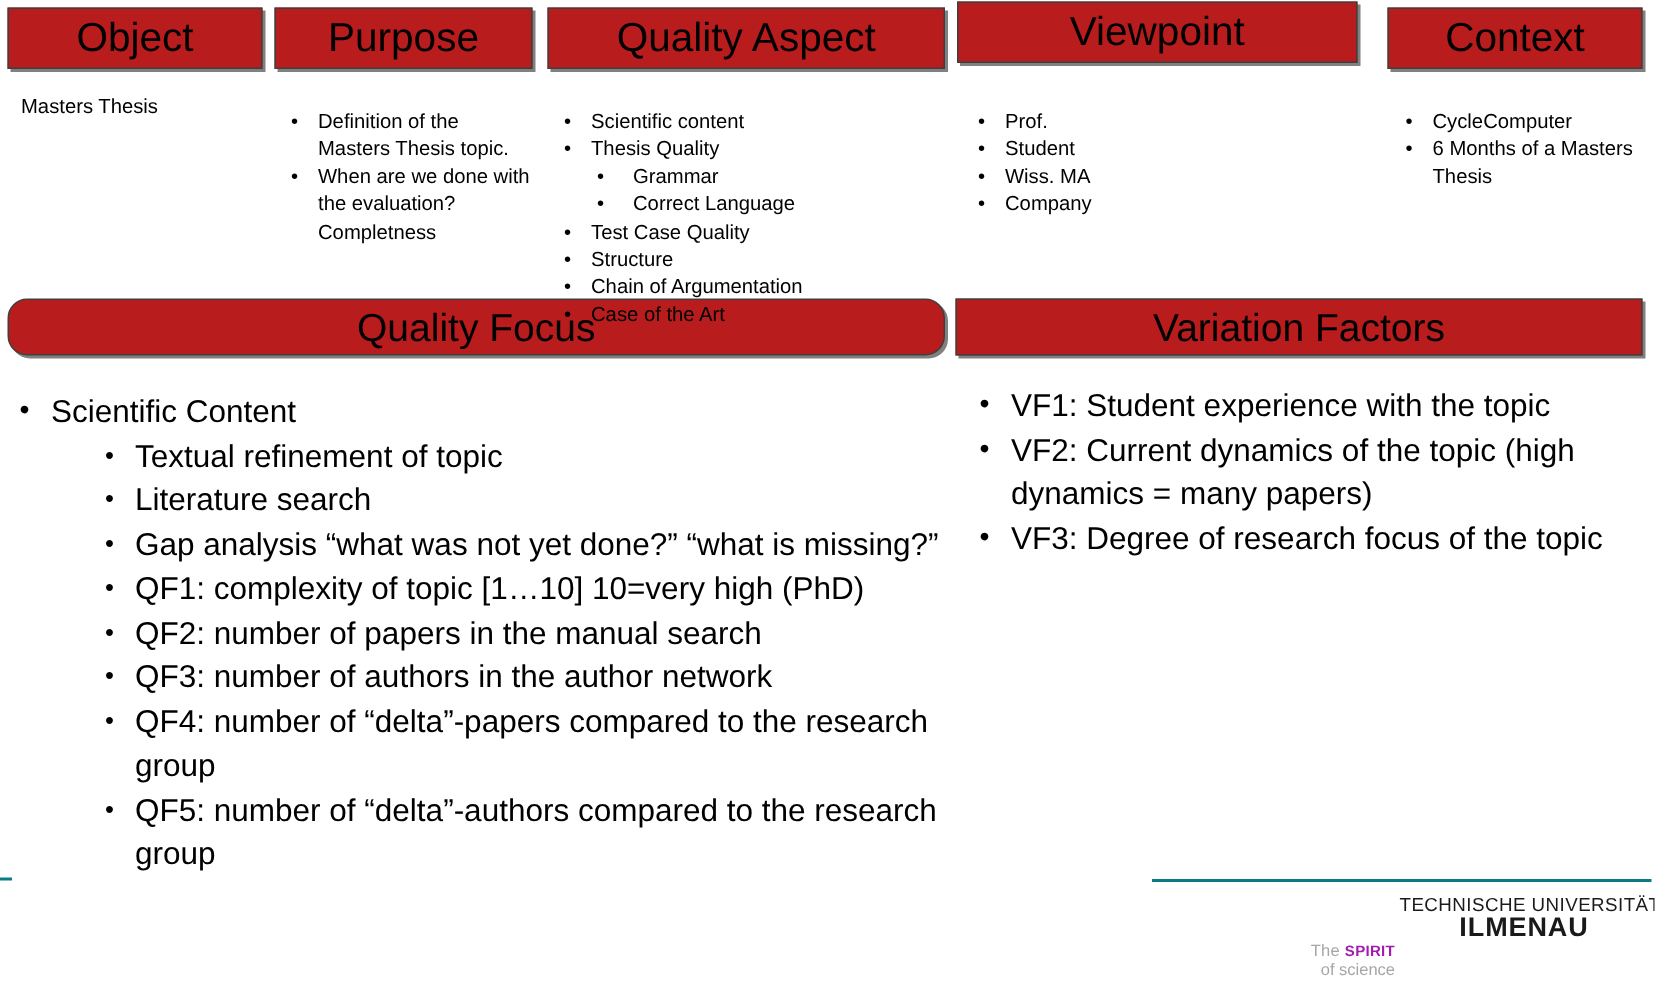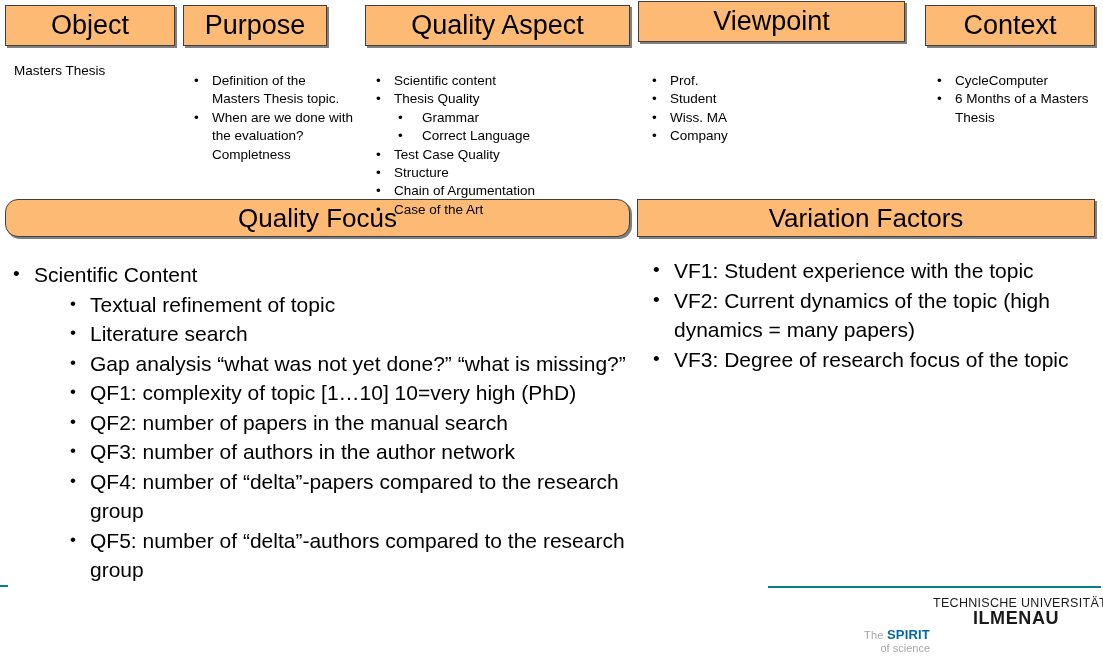--- a/index.html
+++ b/index.html
@@ -11,38 +11,38 @@
     width: 1103px; height: 666px;
     position: relative;
     overflow: hidden;
     font-family: "Liberation Sans", sans-serif;
     color: #000000;
   }
 
   
   .hdr {
     position: absolute;
-    background: #fdba74;
+    background: #b91c1c;
     border: 1px solid #3f3f3f;
     box-shadow: 2px 2px 0 #808080;
     display: flex;
     align-items: center;
     justify-content: center;
     overflow: visible;
     white-space: nowrap;
   }
   .hdr-lbl {
     font-weight: 400;
     line-height: 1;
     letter-spacing: 0px;
   }
 
   
   #box-object   { left:5px;   top:5px;  width:170px; height:41px; }
-  #box-purpose  { left:183px; top:5px;  width:144px; height:41px; }
+  #box-purpose  { left:183px; top:5px;  width:172px; height:41px; }
   #box-quality  { left:365px; top:5px;  width:265px; height:41px; }
   #box-view     { left:638px; top:1px;  width:267px; height:41px; }
   #box-context  { left:925px; top:5px;  width:170px; height:41px; }
   .hdr-top .hdr-lbl { font-size: 27px; }
 
   
   #box-qfocus   { left:5px;   top:199px; width:625px; height:38px;border-radius:13px; }
   #box-vfactors { left:637px; top:199px; width:458px; height:38px; }
   .hdr-mid .hdr-lbl { font-size: 26px; }
 
@@ -136,21 +136,21 @@
   #spirit {
     position: absolute;
     left: 838px; top: 628px;
     width: 92px;
     text-align: right;
     color: #a6a6a6;
     font-size: 11px;
     line-height: 13px;
   }
   #spirit .l1s { letter-spacing: .2px; }
-  #spirit .strong { font-weight: bold; font-size: 13px; color: #0369a1; }
+  #spirit .strong { font-weight: bold; font-size: 10px; color: #a21caf; }
   #tu-logo {
     position: absolute;
     left: 933px; top: 596px;
     width: 166px;
     text-align: center;
   }
   #tu-logo .thmark {
     font-family: "Liberation Serif", serif;
     font-style: italic;
     font-weight: bold;

